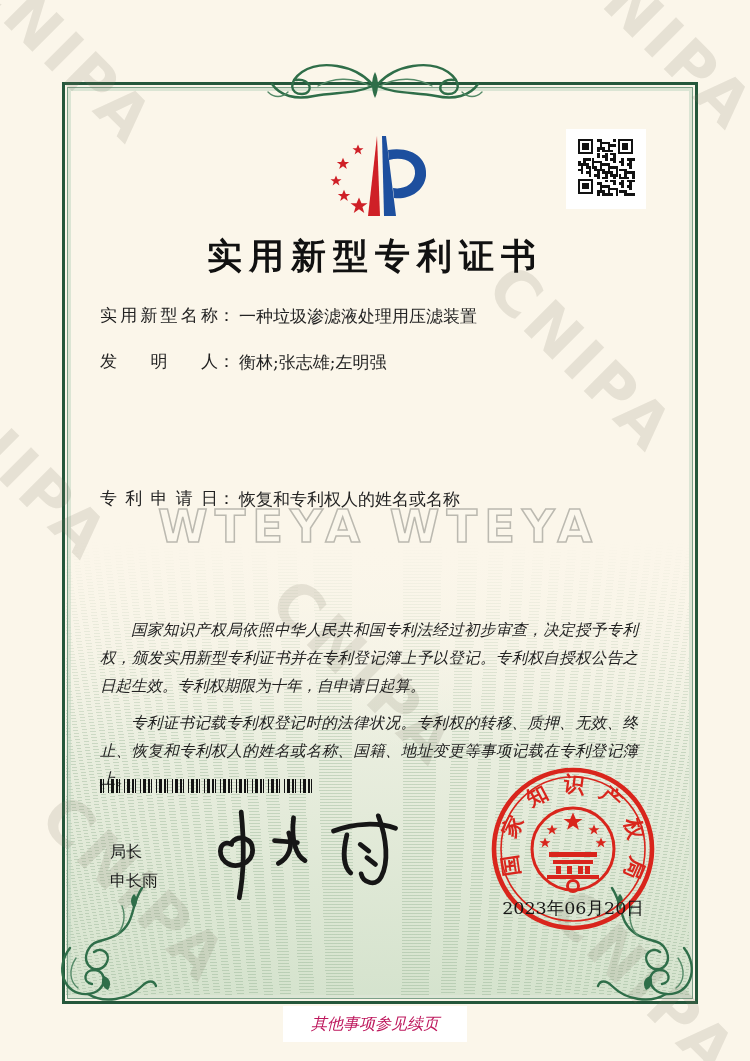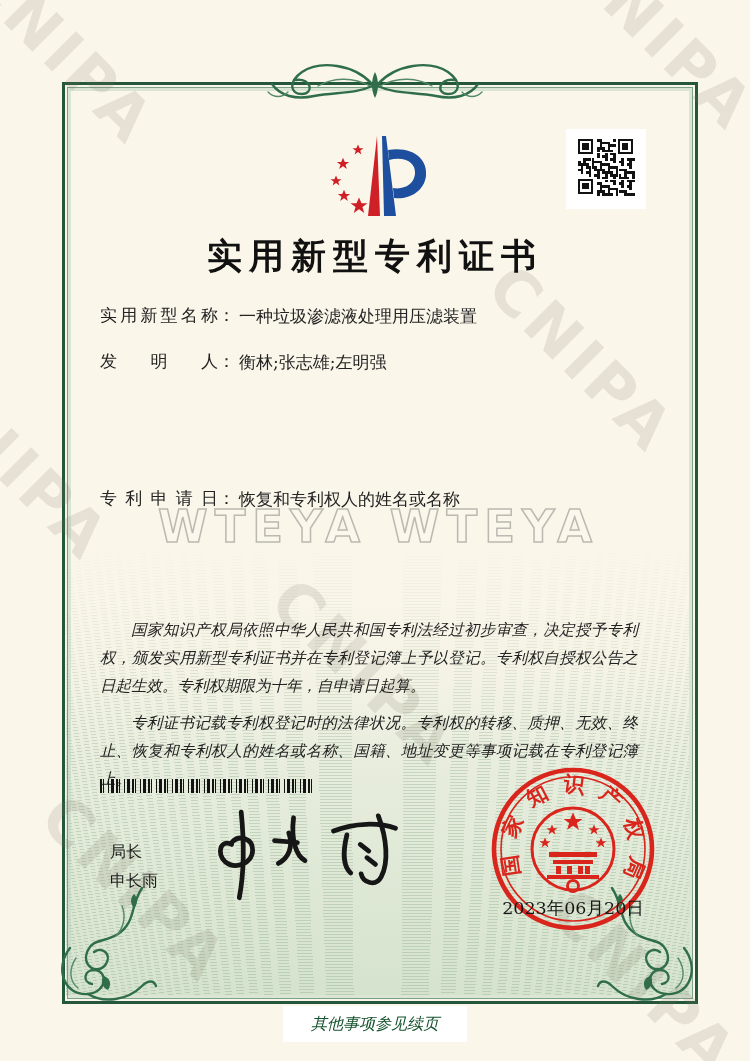--- a/index.html
+++ b/index.html
@@ -67,21 +67,21 @@
       font-family:"DejaVu Sans","Liberation Sans",sans-serif;font-size:16px;color:#1c1c1c;line-height:1.8;}
   .signature{position:absolute;left:205px;top:800px;z-index:6;}
   .signature path{fill:none;stroke:#161616;stroke-width:5;stroke-linecap:round;stroke-linejoin:round;}
 
   .seal{position:absolute;left:488px;top:764px;z-index:6;}
 
   .page-no{position:absolute;left:0;top:964px;width:750px;text-align:center;
       font-size:13.5px;color:#2a2a2a;z-index:5;}
   .cont-box{position:absolute;left:283px;top:1006px;width:184px;height:36px;background:#fff;
       z-index:5;display:flex;align-items:center;justify-content:center;}
-  .cont-box span{font-style:italic;font-size:16px;color:#14532d;}
+  .cont-box span{font-style:italic;font-size:16px;color:#be185d;}
 </style>
 </head>
 <body>
 
 <div id="page">
 
   <svg width="0" height="0" style="position:absolute" aria-hidden="true">
     <defs>
       <path id="star5" d="M0,-10 L2.94,-3.09 10,-3.09 4.05,1.18 6.18,8.09 0,3.82 -6.18,8.09 -4.05,1.18 -10,-3.09 -2.94,-3.09 Z"></path>
     </defs>

